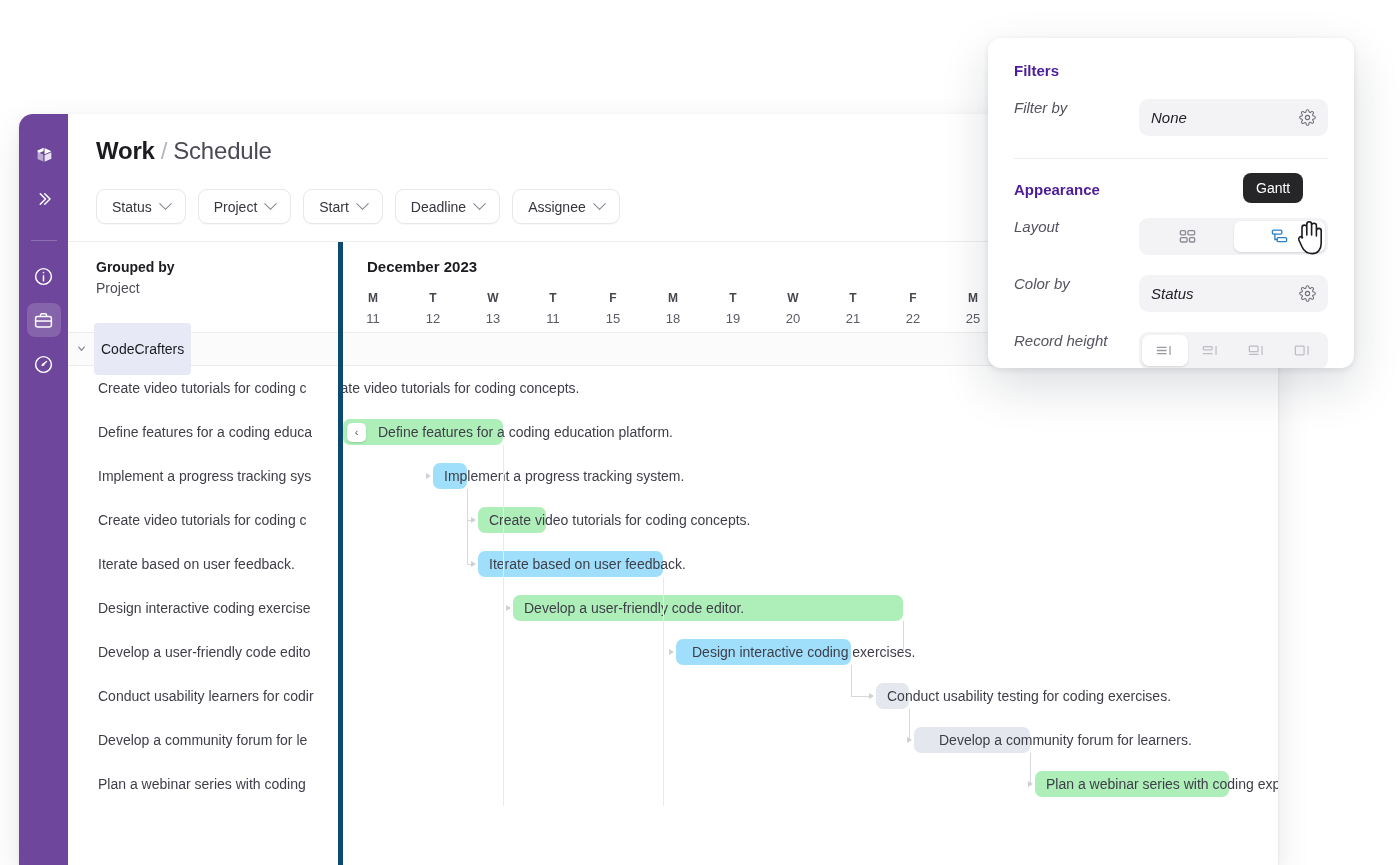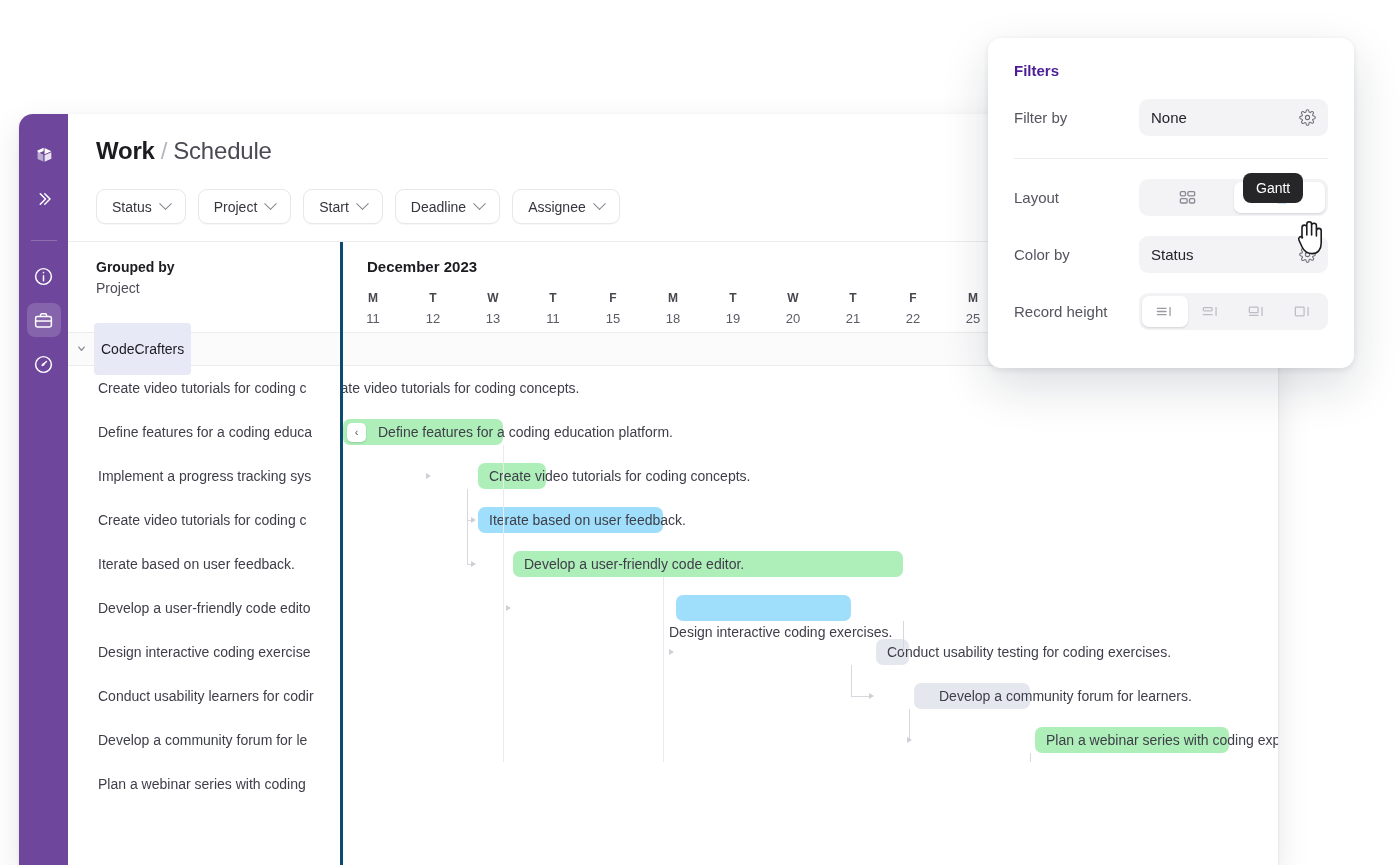--- a/index.html
+++ b/index.html
@@ -60,21 +60,21 @@
     white-space: nowrap;
   }
   .chev { width: 9px; height: 9px; border-right: 1.6px solid #86868f; border-bottom: 1.6px solid #86868f;
           transform: rotate(45deg) translate(-2px,-2px); }
 
   .divider-h { height: 1px; background: #ececed; }
 
   
   .body { flex: 1; display: flex; min-height: 0; position: relative; }
 
-  .leftcol { width: 275px; flex: 0 0 275px; border-right: 3px solid #0c4a6e; }
+  .leftcol { width: 275px; flex: 0 0 275px; border-right: 5px solid #0c4a6e; }
   .grouped {
     padding: 15px 28px 0 28px; height: 90px;
   }
   .grouped .lbl { font-size: 14px; font-weight: 700; color: #1b1b20; line-height: 21px; }
   .grouped .val { font-size: 14px; color: #4c4c57; line-height: 21px; }
 
   .rightcol { flex: 1; min-width: 0; position: relative; }
   .timehead { height: 90px; position: relative; padding: 15px 0 0 0; }
   .month { position: absolute; left: 24px; top: 16px; font-size: 15px; font-weight: 700; color: #1b1b20; }
   .today-btn {
@@ -139,21 +139,21 @@
   .panel {
     position: absolute; left: 988px; top: 38px;
     width: 366px; height: 330px;
     background: #fff; border-radius: 13px;
     box-shadow: 0 2px 6px rgba(16,24,40,.09), 0 18px 48px rgba(16,24,40,.15);
     overflow: hidden;
     z-index: 30;
   }
   .panel-inner { padding: 24px 26px 0 26px; }
   .p-title { font-size: 15px; font-weight: 700; color: #4c1d95; }
-  .p-row { display: flex; align-items: center; margin-top: 20px; }
+  .p-row { display: flex; margin-top: 20px; font-style: italic; }
   .p-label { font-size: 15px; color: #54545f; width: 125px; flex: 0 0 125px; }
   .p-field {
     flex: 1; height: 37px; background: #f3f3f5; border-radius: 9px;
     display: flex; align-items: center; padding: 0 12px;
     font-size: 15px; color: #23232b;
   }
   .p-field .gear { margin-left: auto; display: flex; }
   .p-hr { height: 1px; background: #ececed; margin: 22px 0 0 0; }
   .seg {
     flex: 1; height: 37px; background: #f3f3f5; border-radius: 9px;
@@ -277,24 +277,24 @@
               <div class="trow">
                 <span>Implement a progress tracking sys</span>
               </div>
               <div class="trow">
                 <span>Create video tutorials for coding c</span>
               </div>
               <div class="trow">
                 <span>Iterate based on user feedback.</span>
               </div>
               <div class="trow">
+                <span>Design interactive coding exercise</span>
+              </div>
+              <div class="trow">
                 <span>Develop a user-friendly code edito</span>
-              </div>
-              <div class="trow">
-                <span>Design interactive coding exercise</span>
               </div>
               <div class="trow">
                 <span>Conduct usability learners for codir</span>
               </div>
               <div class="trow">
                 <span>Develop a community forum for le</span>
               </div>
               <div class="trow">
                 <span>Plan a webinar series with coding</span>
               </div>
@@ -378,34 +378,38 @@
                 <div class="bar" style="left: -60px; width: 80px; background: rgb(255, 255, 255);"></div>
                 <div class="barlabel" style="left: -36px;">Create video tutorials for coding concepts.</div>
               </div>
               <div class="ganttrow">
                 <div class="bar" style="left: 0px; width: 160px; background: rgb(174, 238, 184);">
                   <div class="scrollchip">‹</div>
                 </div>
                 <div class="barlabel" style="left: 24px;">Define features for a coding education platform.</div>
               </div>
               <div class="ganttrow">
+                <div class="bar" style="left: 90px; width: 34px; background: rgb(159, 223, 251);"></div>
+                <div class="barlabel" style="left: 90px;">Implement a progress tracking system.</div>
+              </div>
+              <div class="ganttrow">
                 <div class="bar" style="left: 135px; width: 68px; background: rgb(174, 238, 184);"></div>
                 <div class="barlabel" style="left: 135px;">Create video tutorials for coding concepts.</div>
               </div>
               <div class="ganttrow">
                 <div class="bar" style="left: 135px; width: 185px; background: rgb(159, 223, 251);"></div>
                 <div class="barlabel" style="left: 135px;">Iterate based on user feedback.</div>
               </div>
               <div class="ganttrow">
                 <div class="bar" style="left: 170px; width: 390px; background: rgb(174, 238, 184);"></div>
                 <div class="barlabel" style="left: 170px;">Develop a user-friendly code editor.</div>
               </div>
               <div class="ganttrow">
                 <div class="bar" style="left: 333px; width: 175px; background: rgb(159, 223, 251);"></div>
-                <div class="barlabel" style="left: 315px; margin-top: 24px;">Design interactive coding exercises.</div>
+                <div class="barlabel" style="left: 338px;">Design interactive coding exercises.</div>
               </div>
               <div class="ganttrow">
                 <div class="bar" style="left: 533px; width: 33px; background: rgb(229, 231, 238);"></div>
                 <div class="barlabel" style="left: 533px;">Conduct usability testing for coding exercises.</div>
               </div>
               <div class="ganttrow">
                 <div class="bar" style="left: 571px; width: 116px; background: rgb(229, 231, 238);"></div>
                 <div class="barlabel" style="left: 571px; padding-left: 25px;">Develop a community forum for learners.</div>
               </div>
               <div class="ganttrow">
@@ -473,20 +477,21 @@
             <svg width="17" height="17" viewBox="0 0 24 24" fill="none" stroke="#6e6e79" stroke-width="1.5">
               <circle cx="12" cy="12" r="3"></circle>
               <path d="M19.4 14.5a1.6 1.6 0 0 0 .3 1.8l.1.1a2 2 0 1 1-2.8 2.8l-.1-.1a1.6 1.6 0 0 0-1.8-.3 1.6 1.6 0 0 0-1 1.5V21a2 2 0 1 1-4 0v-.1a1.6 1.6 0 0 0-1-1.5 1.6 1.6 0 0 0-1.8.3l-.1.1a2 2 0 1 1-2.8-2.8l.1-.1a1.6 1.6 0 0 0 .3-1.8 1.6 1.6 0 0 0-1.5-1H3a2 2 0 1 1 0-4h.1a1.6 1.6 0 0 0 1.5-1 1.6 1.6 0 0 0-.3-1.8l-.1-.1a2 2 0 1 1 2.8-2.8l.1.1a1.6 1.6 0 0 0 1.8.3h.1a1.6 1.6 0 0 0 1-1.5V3a2 2 0 1 1 4 0v.1a1.6 1.6 0 0 0 1 1.5 1.6 1.6 0 0 0 1.8-.3l.1-.1a2 2 0 1 1 2.8 2.8l-.1.1a1.6 1.6 0 0 0-.3 1.8v.1a1.6 1.6 0 0 0 1.5 1H21a2 2 0 1 1 0 4h-.1a1.6 1.6 0 0 0-1.5 1z"></path>
             </svg>
           </span>
         </div>
       </div>
 
       <div class="p-hr"></div>
 
+      <div style="margin-top:22px" class="p-title">Appearance</div>
 
       <div class="p-row">
         <div class="p-label">Layout</div>
         <div class="seg">
           <div class="seg-item">
             <svg width="19" height="19" viewBox="0 0 24 24" fill="none" stroke="#8a8a94" stroke-width="1.7">
               <rect x="3" y="4.5" width="6.5" height="5.5" rx="1.4"></rect>
               <rect x="12.5" y="4.5" width="8.5" height="5.5" rx="1.4"></rect>
               <rect x="3" y="13.5" width="8.5" height="5.5" rx="1.4"></rect>
               <rect x="14.5" y="13.5" width="6.5" height="5.5" rx="1.4"></rect>

